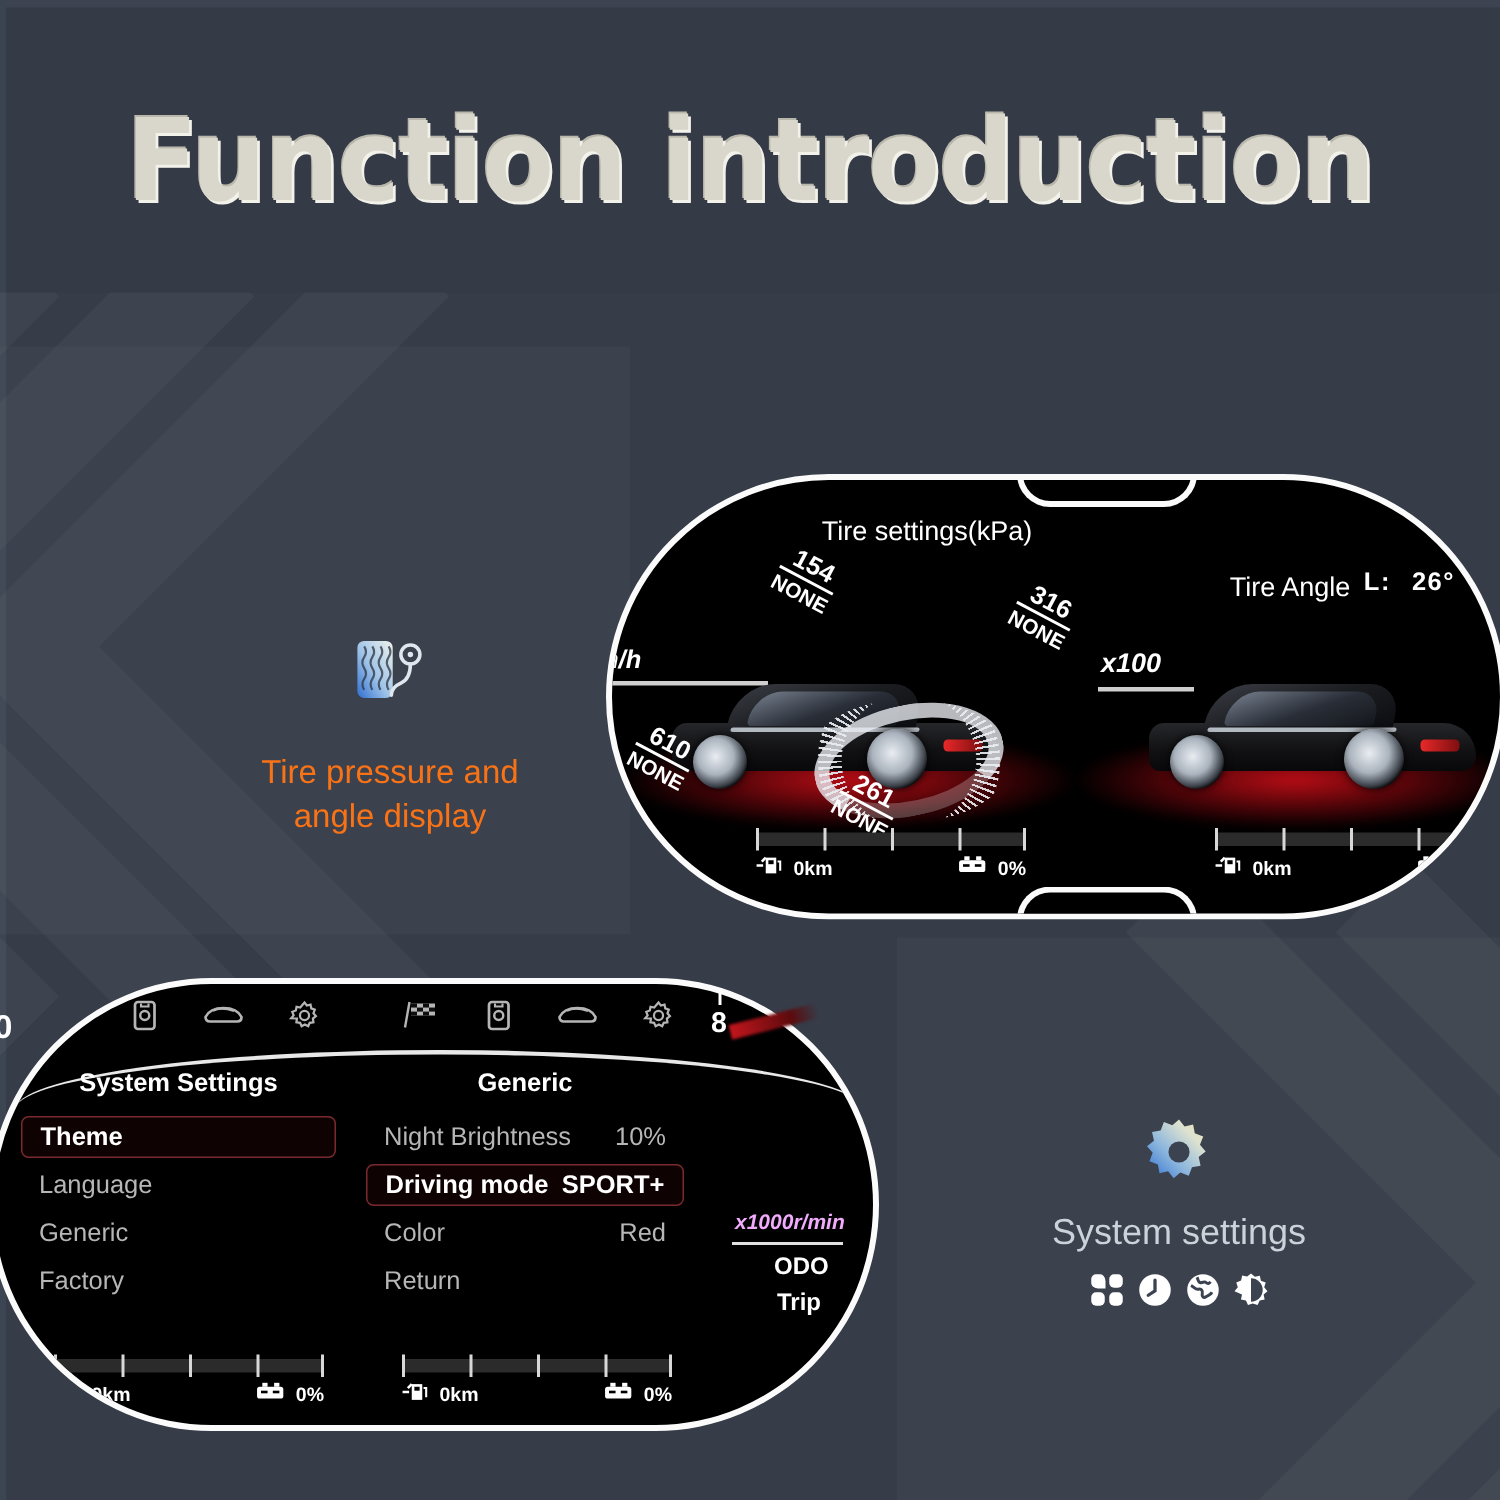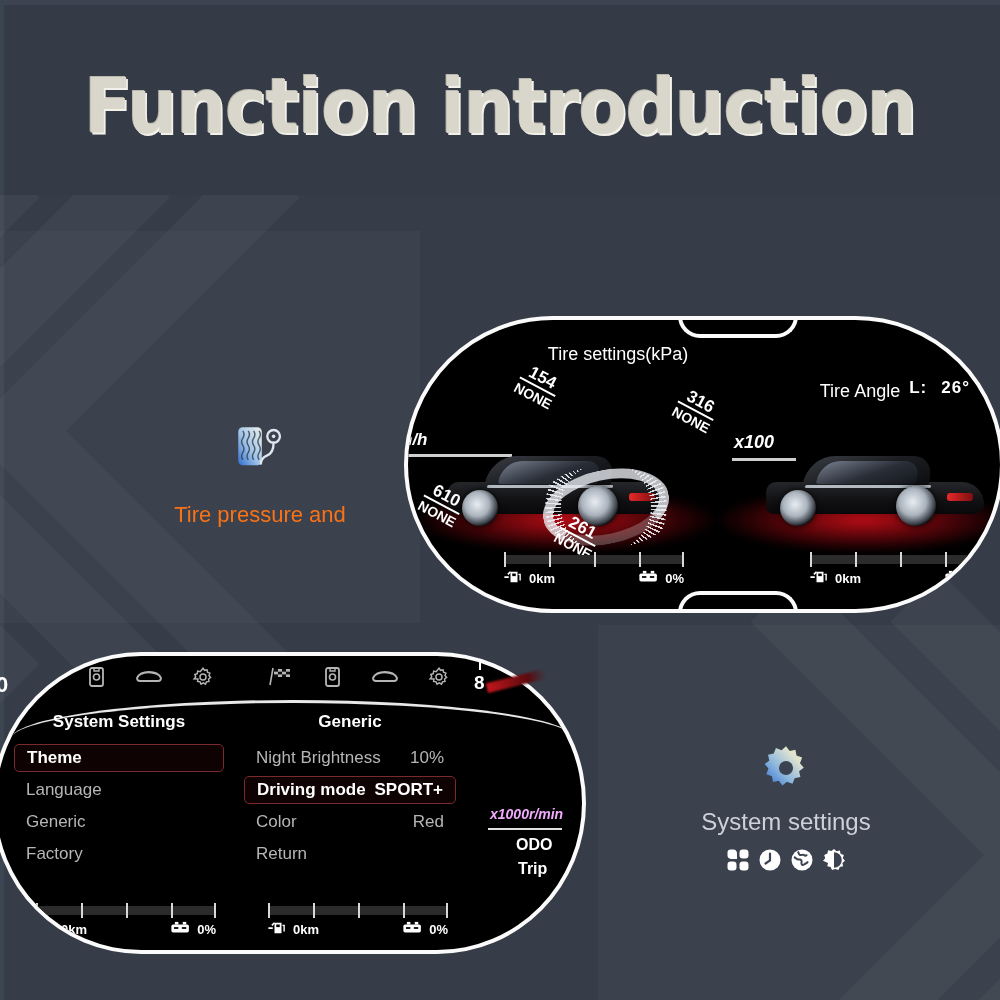--- a/index.html
+++ b/index.html
@@ -261,20 +261,21 @@
           <path d="M19 12 q2.6 4 0 8 q-2.6 4 0 8 q2.6 4 0 8 q-2.6 4 0 8"></path>
           <path d="M25 12 q2.6 4 0 8 q-2.6 4 0 8 q2.6 4 0 8 q-2.6 4 0 8"></path>
           <path d="M31 12 q2.6 4 0 8 q-2.6 4 0 8 q2.6 4 0 8 q-2.6 4 0 8"></path>
         </g>
         <circle cx="47" cy="18" r="7" fill="none" stroke="#dfe6ee" stroke-width="2.6"></circle>
         <circle cx="47" cy="18" r="2" fill="#dfe6ee"></circle>
         <path d="M47 25 q0 11 -7 14 q-7 3 -7 9" fill="none" stroke="#dfe6ee" stroke-width="2.6" stroke-linecap="round"></path>
       </svg>
     </div>
     <div class="ttl">Tire pressure and</div>
+    <div class="ttl">angle display</div>
   </div>
 
   <div class="cluster-top">
     <div class="lcd-top">
 
       <div class="lcd-notch-top"></div>
       <div class="lcd-notch-bot"></div>
 
       <div class="tp-title">Tire settings(kPa)</div>
       <div class="ta-title">Tire Angle</div>

